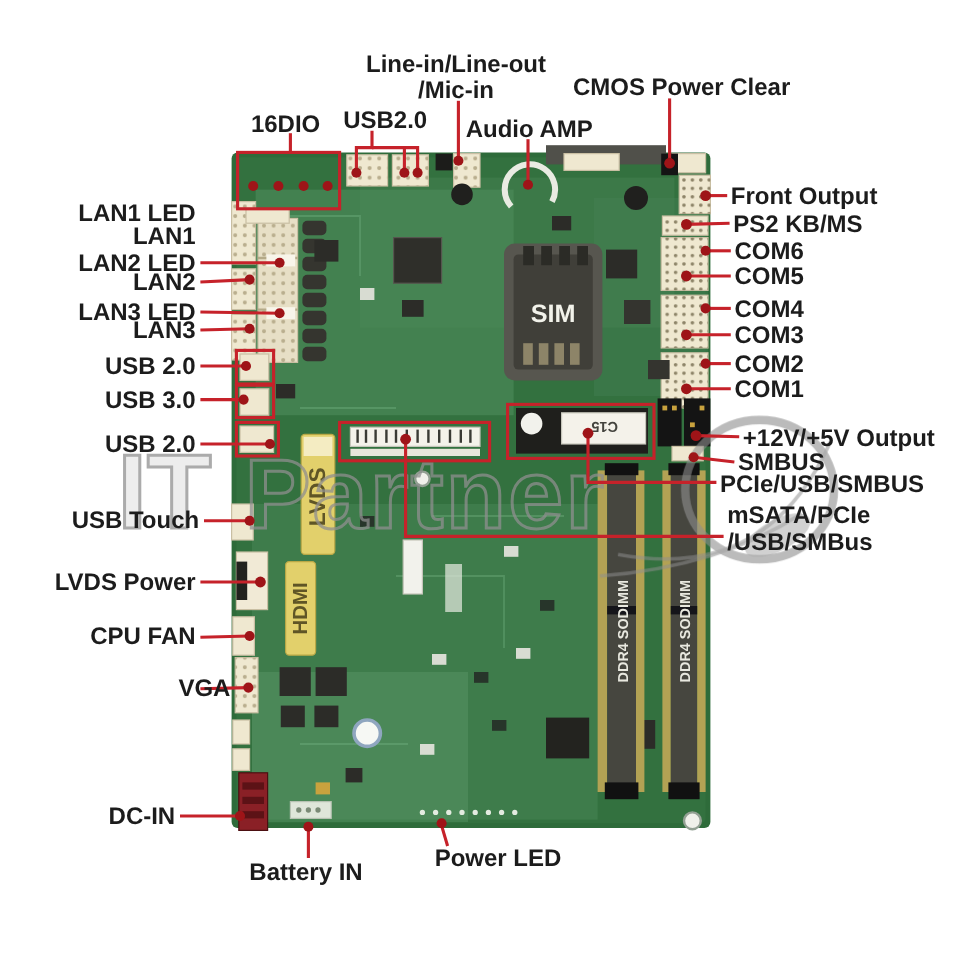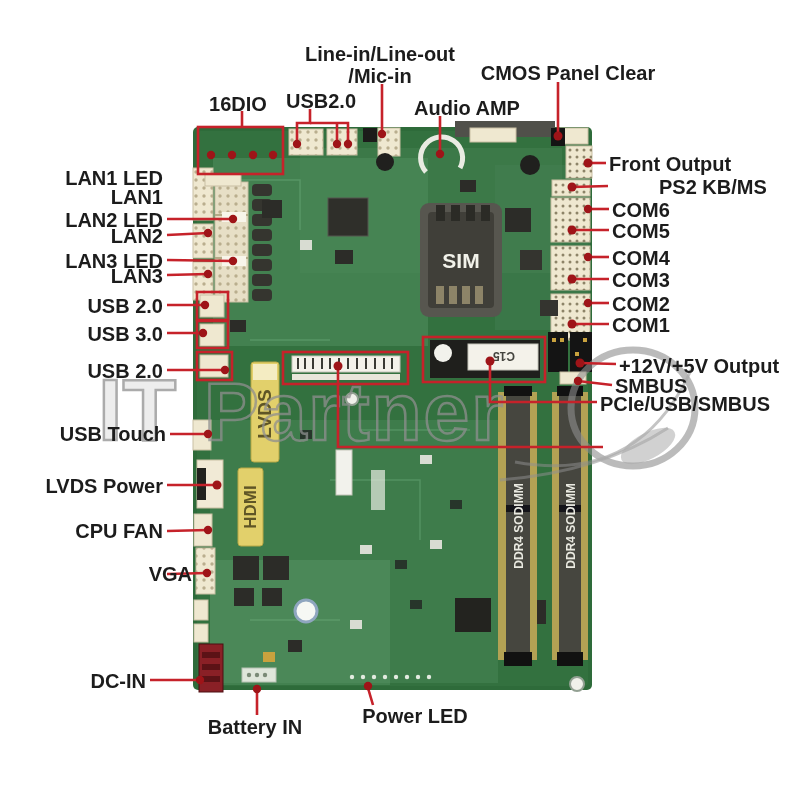--- a/index.html
+++ b/index.html
@@ -329,48 +329,52 @@
         <circle cx="338" cy="366" r="4.5"></circle>
       <circle cx="257" cy="689" r="4.2"></circle>
         <circle cx="368" cy="686" r="4.2"></circle>
     </g>
   </svg>
 
   <div class="lbl center" style="left:380px;top:44px;">
     <span>Line-in/Line-out</span><br>
     <span>/Mic-in</span>
   </div>
-  <div class="lbl center" style="left:568px;top:63px;">CMOS Panel Clear</div>
+  <div class="lbl center" style="left:568px;top:63px;">CMOS Power Clear</div>
   <div class="lbl center" style="left:238px;top:94px;">16DIO</div>
   <div class="lbl center" style="left:321px;top:91px;">USB2.0</div>
-  <div class="lbl center" style="left:467px;top:98px;text-align:center;">Audio AMP</div>
+  <div class="lbl center" style="left:441px;top:98px;text-align:center;">Audio AMP</div>
 
   <div class="lbl right-a" style="right:637px;top:168px;">LAN1 LED</div>
   <div class="lbl right-a" style="right:637px;top:187px;">LAN1</div>
   <div class="lbl right-a" style="right:637px;top:210px;">LAN2 LED</div>
   <div class="lbl right-a" style="right:637px;top:226px;">LAN2</div>
   <div class="lbl right-a" style="right:637px;top:251px;margin-left:16px;">LAN3 LED</div>
   <div class="lbl right-a" style="right:637px;top:266px;">LAN3</div>
   <div class="lbl right-a" style="right:637px;top:296px;">USB 2.0</div>
   <div class="lbl right-a" style="right:637px;top:324px;">USB 3.0</div>
   <div class="lbl right-a" style="right:637px;top:361px;">USB 2.0</div>
   <div class="lbl right-a" style="right:634px;top:424px;margin-left:24px;">USB Touch</div>
   <div class="lbl right-a" style="right:637px;top:476px;">LVDS Power</div>
   <div class="lbl right-a" style="right:637px;top:521px;">CPU FAN</div>
   <div class="lbl right-a" style="right:608px;top:564px;">VGA</div>
   <div class="lbl right-a" style="right:654px;top:671px;">DC-IN</div>
 
   <div class="lbl" style="left:609px;top:154px;">Front Output</div>
-  <div class="lbl" style="left:611px;top:177px;margin-left:48px;">PS2 KB/MS</div>
+  <div class="lbl" style="left:611px;top:177px;">PS2 KB/MS</div>
   <div class="lbl" style="left:612px;top:200px;">COM6</div>
   <div class="lbl" style="left:612px;top:221px;">COM5</div>
   <div class="lbl" style="left:612px;top:248px;">COM4</div>
   <div class="lbl" style="left:612px;top:270px;">COM3</div>
   <div class="lbl" style="left:612px;top:294px;">COM2</div>
   <div class="lbl" style="left:612px;top:315px;">COM1</div>
   <div class="lbl" style="left:619px;top:356px;">+12V/+5V Output</div>
   <div class="lbl" style="left:615px;top:376px;">SMBUS</div>
   <div class="lbl" style="left:600px;top:394px;">PCIe/USB/SMBUS</div>
+  <div class="lbl" style="left:606px;top:420px;">
+    <span>mSATA/PCIe</span><br>
+    <span>/USB/SMBus</span>
+  </div>
 
   <div class="lbl center" style="left:255px;top:717px;">Battery IN</div>
   <div class="lbl center" style="left:415px;top:706px;">Power LED</div>
 
 </div>
 
 </body></html>

